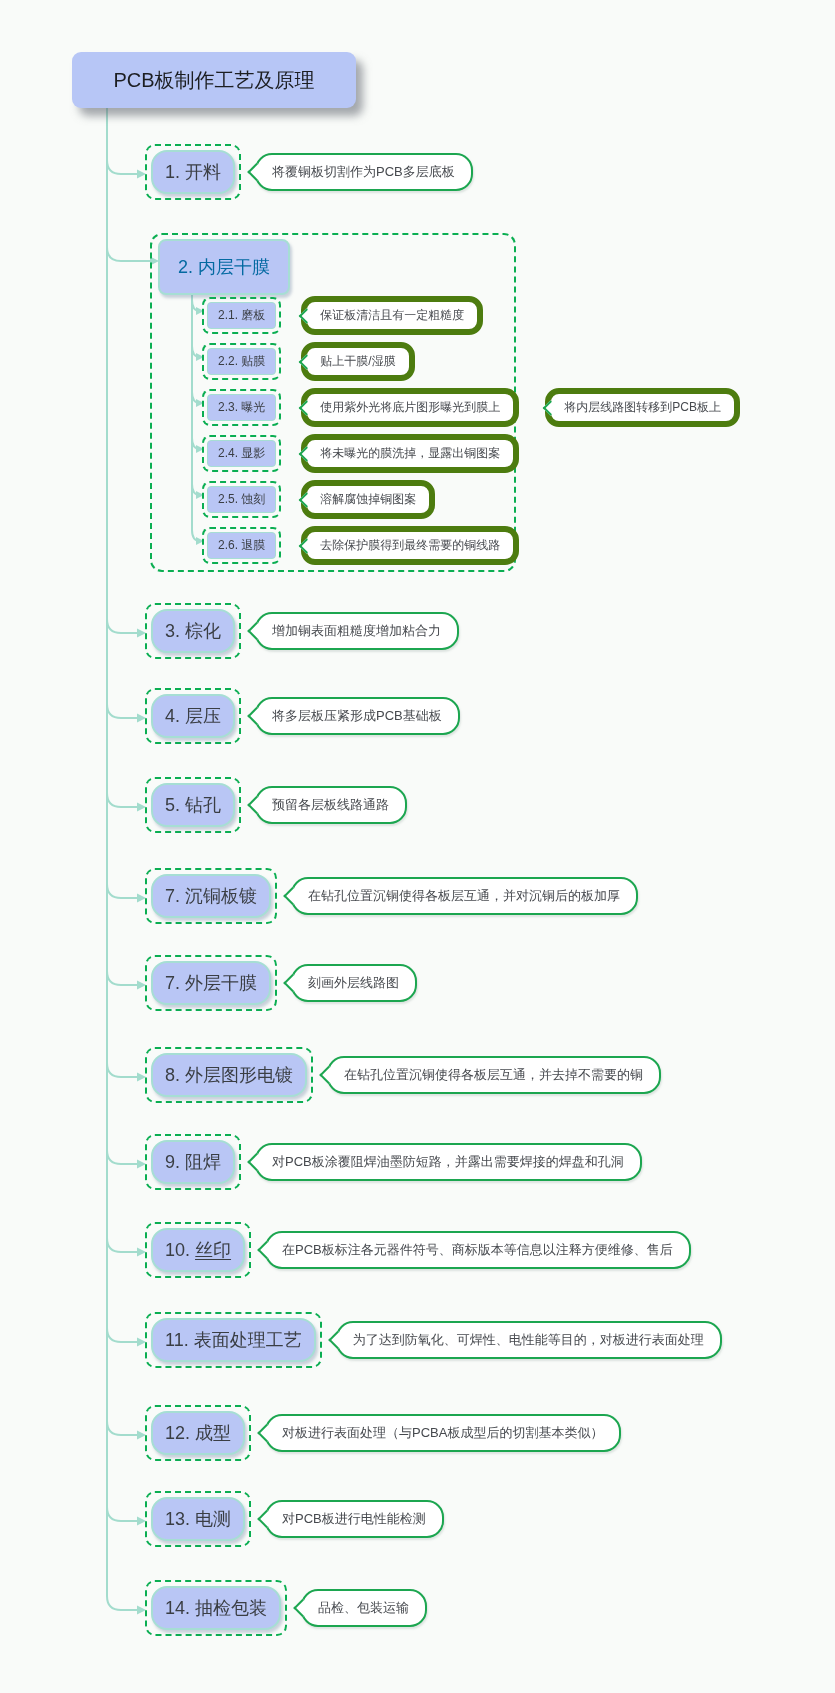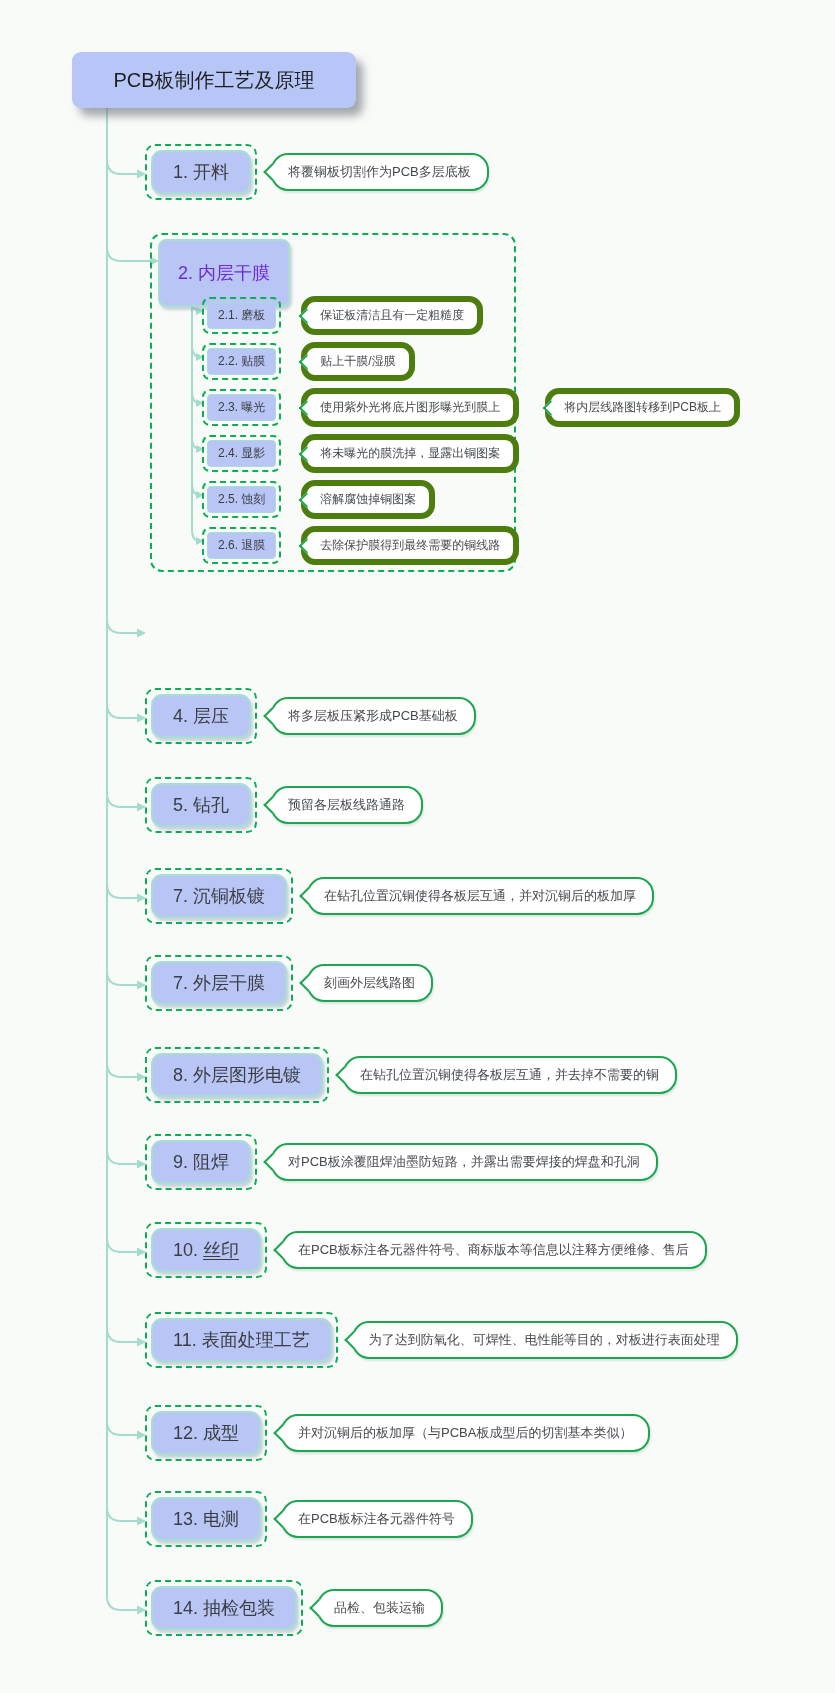--- a/index.html
+++ b/index.html
@@ -24,22 +24,22 @@
   }
 
   
   .row{
     position:absolute;left:145px;display:flex;align-items:center;gap:14px;z-index:1;
   }
   .node-wrap{
     border:2px dashed #0bae52;border-radius:10px;padding:4px;background:transparent;
   }
   .node-box{
-    background:#b9c6f5;border:2px solid #a6ded4;border-radius:11px;
-    padding:8px 20px;font-size:18px;color:#3a3e44;white-space:nowrap;
+    background:#b9c6f5;border:2px solid #a6ded4;border-radius:16px;
+    padding:8px 12px;font-size:18px;color:#3a3e44;white-space:nowrap;
     box-shadow:2px 3px 3px rgba(110,130,160,0.35);
     text-align:center;
   }
   .callout{
     position:relative;background:#ffffff;border:2px solid #1ca650;border-radius:17px;
     padding:8px 16px 8px 15px;font-size:13px;color:#46494e;white-space:nowrap;
     box-shadow:1px 2px 2px rgba(140,160,150,0.25);
   }
   .callout::before{
     content:"";position:absolute;left:-7px;top:50%;width:11px;height:11px;
@@ -48,21 +48,21 @@
   }
 
   
   .group{
     position:absolute;left:150px;top:233px;width:362px;height:335px;
     border:2px dashed #0bae52;border-radius:12px;z-index:1;
   }
   .group .main-box{
     position:absolute;left:6px;top:4px;
     background:#b9c6f5;border:2px solid #a6ded4;border-radius:8px;
-    padding:20px 18px;font-size:18px;color:#6d28d9;white-space:nowrap;
+    padding:14px 18px;font-size:18px;color:#0369a1;white-space:nowrap;
     box-shadow:2px 3px 3px rgba(110,130,160,0.35);
   }
   .crow{
     position:absolute;left:50px;display:flex;align-items:center;gap:20px;
   }
   .cnode-wrap{
     border:2px dashed #0bae52;border-radius:8px;padding:3px;
   }
   .cnode-box{
     background:#b9c6f5;border:1.5px solid #a6ded4;border-radius:4px;
@@ -219,20 +219,30 @@
         <div class="cnode-box">
           <span>2.6. 退膜</span>
         </div>
       </div>
       <div class="ccallout">
         <span>去除保护膜得到最终需要的铜线路</span>
       </div>
     </div>
   </div>
 
+  <div class="row" style="top:603px">
+    <div class="node-wrap">
+      <div class="node-box">
+        <span>3. 棕化</span>
+      </div>
+    </div>
+    <div class="callout">
+      <span>增加铜表面粗糙度增加粘合力</span>
+    </div>
+  </div>
 
   <div class="row" style="top:688px">
     <div class="node-wrap">
       <div class="node-box">
         <span>4. 层压</span>
       </div>
     </div>
     <div class="callout">
       <span>将多层板压紧形成PCB基础板</span>
     </div>
@@ -315,32 +325,32 @@
     </div>
   </div>
 
   <div class="row" style="top:1405px">
     <div class="node-wrap">
       <div class="node-box">
         <span>12. 成型</span>
       </div>
     </div>
     <div class="callout">
-      <span>并对沉铜后的板加厚（与PCBA板成型后的切割基本类似）</span>
+      <span>对板进行表面处理（与PCBA板成型后的切割基本类似）</span>
     </div>
   </div>
 
   <div class="row" style="top:1491px">
     <div class="node-wrap">
       <div class="node-box">
         <span>13. 电测</span>
       </div>
     </div>
     <div class="callout">
-      <span>在PCB板标注各元器件符号</span>
+      <span>对PCB板进行电性能检测</span>
     </div>
   </div>
 
   <div class="row" style="top:1580px">
     <div class="node-wrap">
       <div class="node-box">
         <span>14. 抽检包装</span>
       </div>
     </div>
     <div class="callout">

